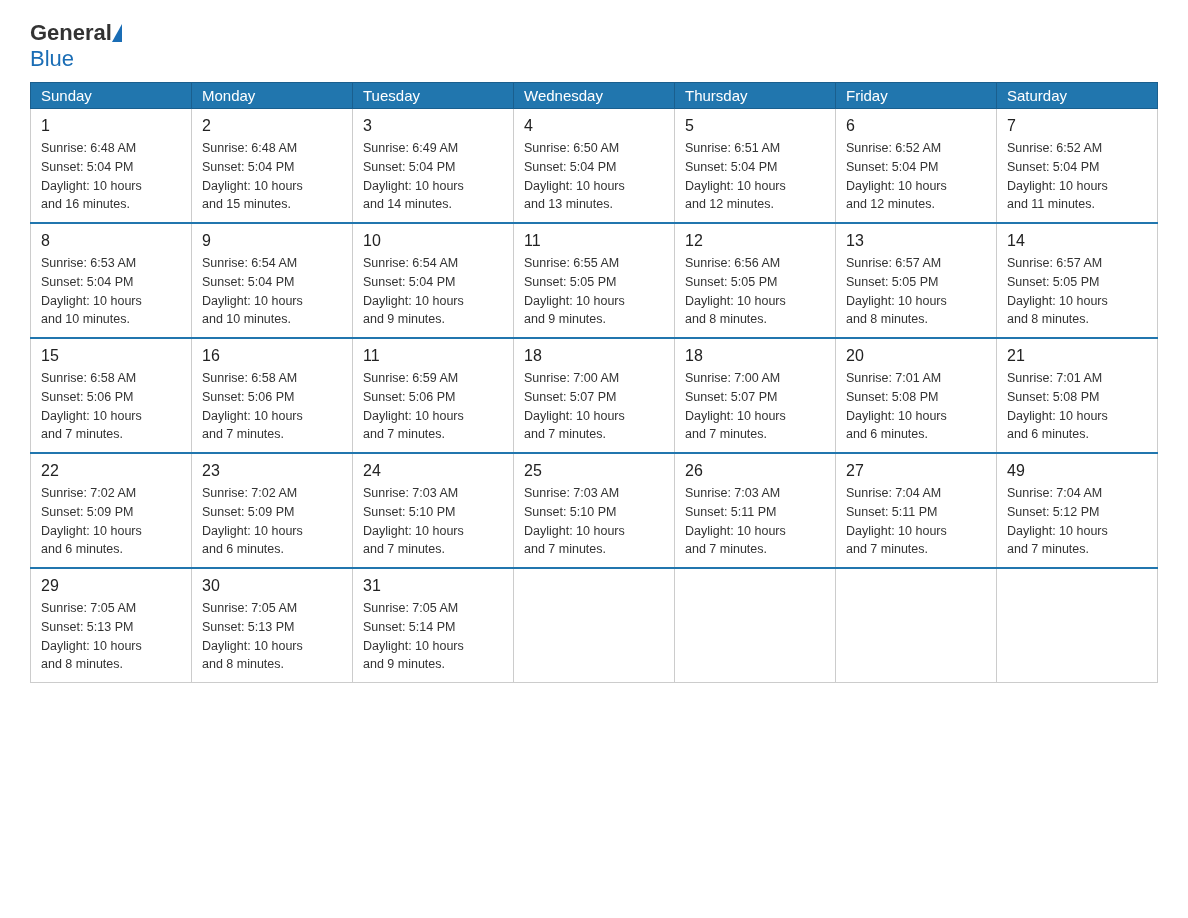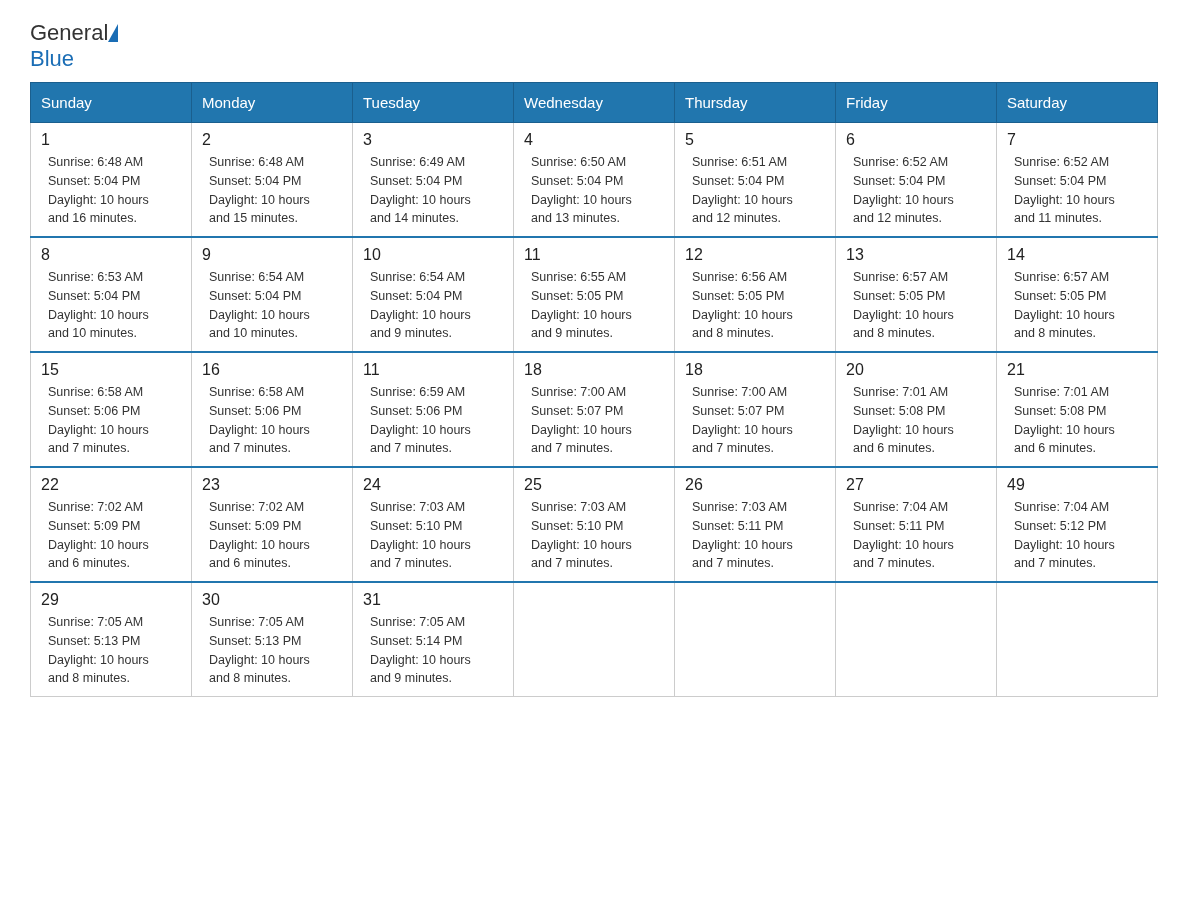--- a/index.html
+++ b/index.html
@@ -16,21 +16,21 @@
       align-items: flex-start;
       margin-bottom: 10px;
     }
     .logo {
       display: flex;
       align-items: center;
       gap: 4px;
     }
     .logo-text-general {
       font-size: 22px;
-      font-weight: normal;
+      font-weight: bold;
       color: #333;
     }
     .logo-text-blue {
       font-size: 22px;
       font-weight: normal;
       color: #1a6db5;
     }
     .logo-triangle {
       width: 0;
       height: 0;
@@ -65,21 +65,21 @@
     table {
       width: 100%;
       border-collapse: collapse;
       margin-top: 10px;
     }
     thead tr th {
       background-color: #2176ae;
       color: #fff;
       font-size: 15px;
       font-weight: normal;
-      padding: 11px 10px;
+      padding: 4px 10px;
       text-align: left;
       border: 1px solid #1a5f8e;
     }
     tbody tr td {
       vertical-align: top;
       padding: 8px 10px;
       font-size: 13px;
       color: #333;
       border: 1px solid #ccc;
       width: calc(100% / 7);
@@ -89,21 +89,20 @@
       font-size: 16px;
       font-weight: normal;
       color: #222;
       display: block;
       margin-bottom: 4px;
     }
     tbody tr td .day-info {
       font-size: 12.5px;
       line-height: 1.5;
       color: #333;
-      margin-left: 7px;
     }
     tbody tr:not(:last-child) td {
       border-bottom: 2px solid #2176ae;
     }
     .empty-cell {
       background: #fff;
     }
   </style>
 </head>
 <body>

